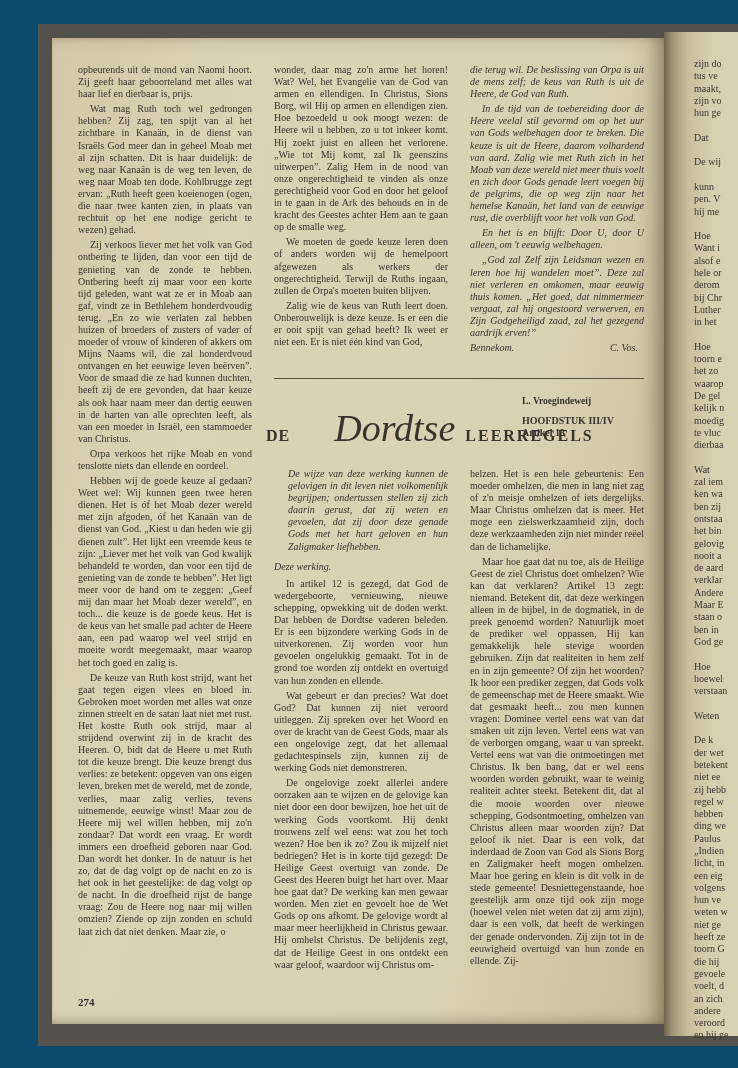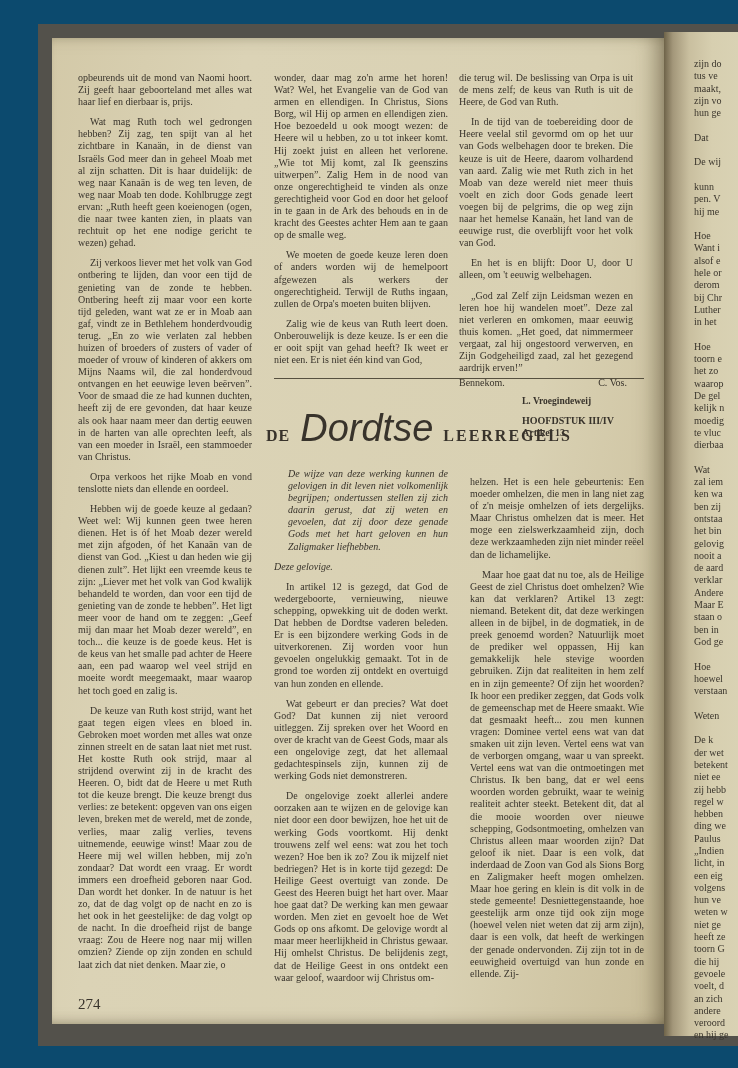--- a/index.html
+++ b/index.html
@@ -18,49 +18,49 @@
   
   .page-main { position:absolute; left:52px; top:38px; width:612px; height:986px;
     background:linear-gradient(100deg,#d3c9a8 0%, #dbd3b6 25%, #d9d1b3 70%, #c9bd99 100%);
     box-shadow: inset -16px 0 22px -10px rgba(70,58,34,0.55),
                 inset 0 -8px 12px -8px rgba(70,58,34,0.35),
                 inset 0 6px 10px -8px rgba(70,58,34,0.30);
     color:#38332b; }
 
   .col { position:absolute; width:174px; overflow:hidden; text-align:justify;
          font-size:10px; line-height:12.1px; }
-  .para { margin:8px 0 3px 0; text-indent:12px; }
+  .para { margin:0 0 3px 0; text-indent:12px; }
   .col1 > .para:first-child,
   .col2top > .para:first-child,
   .colBbot > .para:first-child,
   .col3top [data-list] .para:first-child { text-indent:0; }
 
   .col1    { left:26px;  top:26px;  height:932px; }
   .col2top { left:222px; top:26px;  height:318px; }
-  .col3top { left:407px; top:26px;  height:330px; }
+  .col3top { left:418px; top:26px;  height:330px;font-style:italic; }
   .colAbot { left:222px; top:430px; height:546px; }
   .colBbot { left:418px; top:430px; height:546px; }
 
   .signature { display:flex; justify-content:space-between; padding-right:6px; margin-top:3px; }
 
   .rule { position:absolute; left:222px; top:340px; width:370px; height:1px; background:#56503f; }
 
   .art2-header { position:absolute; left:214px; top:352px; width:378px; height:78px; }
   .title-row { position:absolute; left:0; top:20px; display:flex; align-items:baseline; gap:10px; }
   .t-de   { font-weight:bold; font-size:16px; letter-spacing:1px; }
-  .t-script { font-family:Liberation Sans, sans-serif; font-style:italic; font-size:38px; line-height:36px; }
+  .t-script { font-family:Liberation Serif, serif; font-style:italic; font-size:38px; line-height:36px;margin-left:34px; }
   .t-caps { font-weight:bold; font-size:16px; letter-spacing:2px; }
   .info { position:absolute; right:10px; top:6px; width:112px; }
   .byline { font-weight:bold; font-size:9.5px; margin-bottom:9px; }
   .chap, .artno { font-weight:bold; font-size:10px; line-height:12px; }
 
   .intro { font-style:italic; margin:0 0 8px 14px; text-indent:0; }
   .subhead { font-style:italic; margin:0 0 5px 0; text-indent:0; }
 
-  .pagenum { position:absolute; left:26px; top:958px; font-weight:normal; font-size:15px; }
+  .pagenum { position:absolute; left:26px; top:958px; font-weight:bold; font-size:11px; }
 </style>
 </head>
 <body>
 
 <div class="canvas">
 
   <div class="backdrop"></div>
 
   <div class="page-right">
     <div class="frag-col" data-list="right_page.lines">
@@ -187,21 +187,21 @@
       </div>
       <div class="info">
         <div class="byline">L. Vroegindeweij</div>
         <div class="chap">HOOFDSTUK III/IV</div>
         <div class="artno">Artikel 13</div>
       </div>
     </div>
 
     <div class="col colAbot">
       <p class="intro">De wijze van deze werking kunnen de gelovigen in dit leven niet volkomenlijk begrijpen; ondertussen stellen zij zich daarin gerust, dat zij weten en gevoelen, dat zij door deze genade Gods met het hart geloven en hun Zaligmaker liefhebben.</p>
-      <p class="subhead">Deze gelovige.</p>
+      <p class="subhead">Deze werking.</p>
       <div data-list="article2.colA">
           <p class="para">In artikel 12 is gezegd, dat God de wedergeboorte, vernieuwing, nieuwe schepping, opwekking uit de doden werkt. Dat hebben de Dordtse vaderen beleden. Er is een bijzondere werking Gods in de uitverkorenen. Zij worden voor hun gevoelen ongelukkig gemaakt. Tot in de grond toe worden zij ontdekt en overtuigd van hun zonden en ellende.</p>
           <p class="para">Wat gebeurt er dan precies? Wat doet God? Dat kunnen zij niet veroord uitleggen. Zij spreken over het Woord en over de kracht van de Geest Gods, maar als een ongelovige zegt, dat het allemaal gedachtespinsels zijn, kunnen zij de werking Gods niet demonstreren.</p>
           <p class="para">De ongelovige zoekt allerlei andere oorzaken aan te wijzen en de gelovige kan niet door een door bewijzen, hoe het uit de werking Gods voortkomt. Hij denkt trouwens zelf wel eens: wat zou het toch wezen? Hoe ben ik zo? Zou ik mijzelf niet bedriegen? Het is in korte tijd gezegd: De Heilige Geest overtuigt van zonde. De Geest des Heeren buigt het hart over. Maar hoe gaat dat? De werking kan men gewaar worden. Men ziet en gevoelt hoe de Wet Gods op ons afkomt. De gelovige wordt al maar meer heerlijkheid in Christus gewaar. Hij omhelst Christus. De belijdenis zegt, dat de Heilige Geest in ons ontdekt een waar geloof, waardoor wij Christus om-</p>
         </div>
     </div>
 
     <div class="col colBbot" data-list="article2.colB">
         <p class="para">helzen. Het is een hele gebeurtenis: Een moeder omhelzen, die men in lang niet zag of z'n meisje omhelzen of iets dergelijks. Maar Christus omhelzen dat is meer. Het moge een zielswerkzaamheid zijn, doch deze werkzaamheden zijn niet minder reëel dan de lichamelijke.</p>
         <p class="para">Maar hoe gaat dat nu toe, als de Heilige Geest de ziel Christus doet omhelzen? Wie kan dat verklaren? Artikel 13 zegt: niemand. Betekent dit, dat deze werkingen alleen in de bijbel, in de dogmatiek, in de preek genoemd worden? Natuurlijk moet de prediker wel oppassen, Hij kan gemakkelijk hele stevige woorden gebruiken. Zijn dat realiteiten in hem zelf en in zijn gemeente? Of zijn het woorden? Ik hoor een prediker zeggen, dat Gods volk de gemeenschap met de Heere smaakt. Wie dat gesmaakt heeft... zou men kunnen vragen: Dominee vertel eens wat van dat smaken uit zijn leven. Vertel eens wat van de verborgen omgang, waar u van spreekt. Vertel eens wat van die ontmoetingen met Christus. Ik ben bang, dat er wel eens woorden worden gebruikt, waar te weinig realiteit achter steekt. Betekent dit, dat al die mooie woorden over nieuwe schepping, Godsontmoeting, omhelzen van Christus alleen maar woorden zijn? Dat geloof ik niet. Daar is een volk, dat inderdaad de Zoon van God als Sions Borg en Zaligmaker heeft mogen omhelzen. Maar hoe gering en klein is dit volk in de stede gemeente! Desniettegenstaande, hoe geestelijk arm onze tijd ook zijn moge (hoewel velen niet weten dat zij arm zijn), daar is een volk, dat heeft de werkingen der genade ondervonden. Zij zijn tot in de eeuwigheid overtuigd van hun zonde en ellende. Zij-</p>

